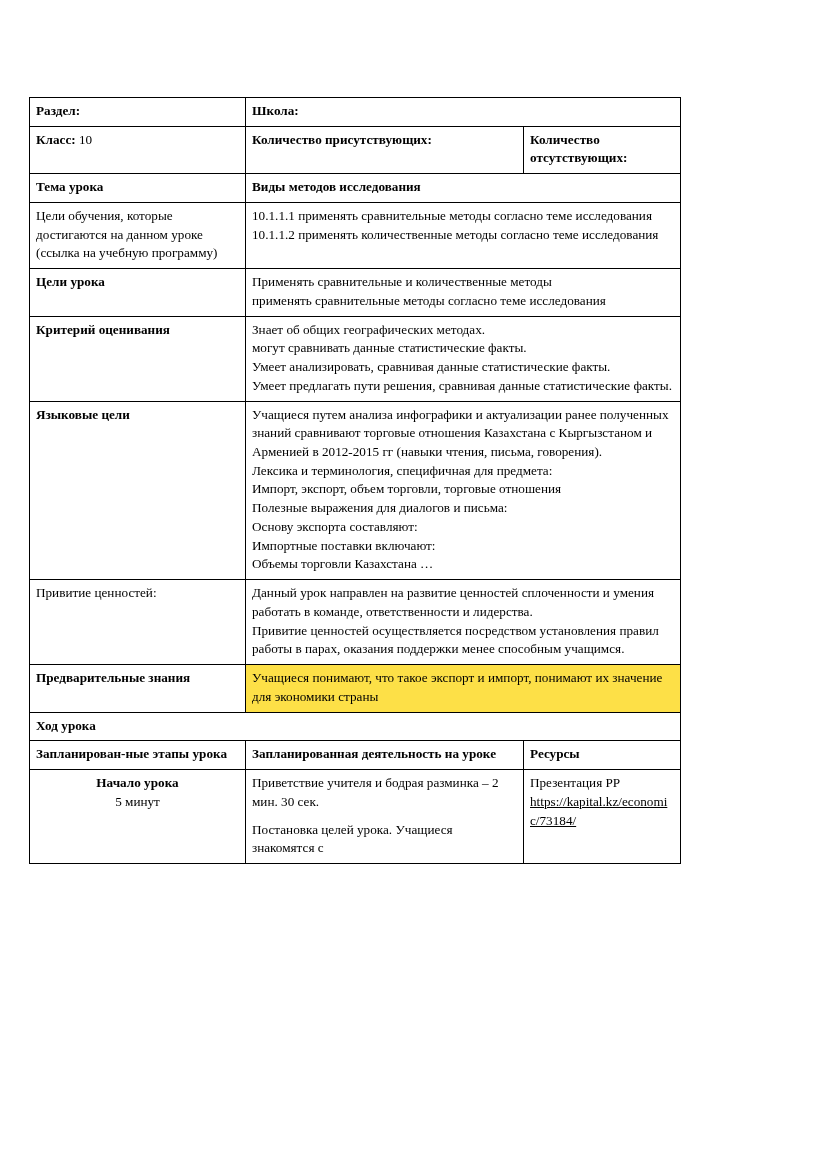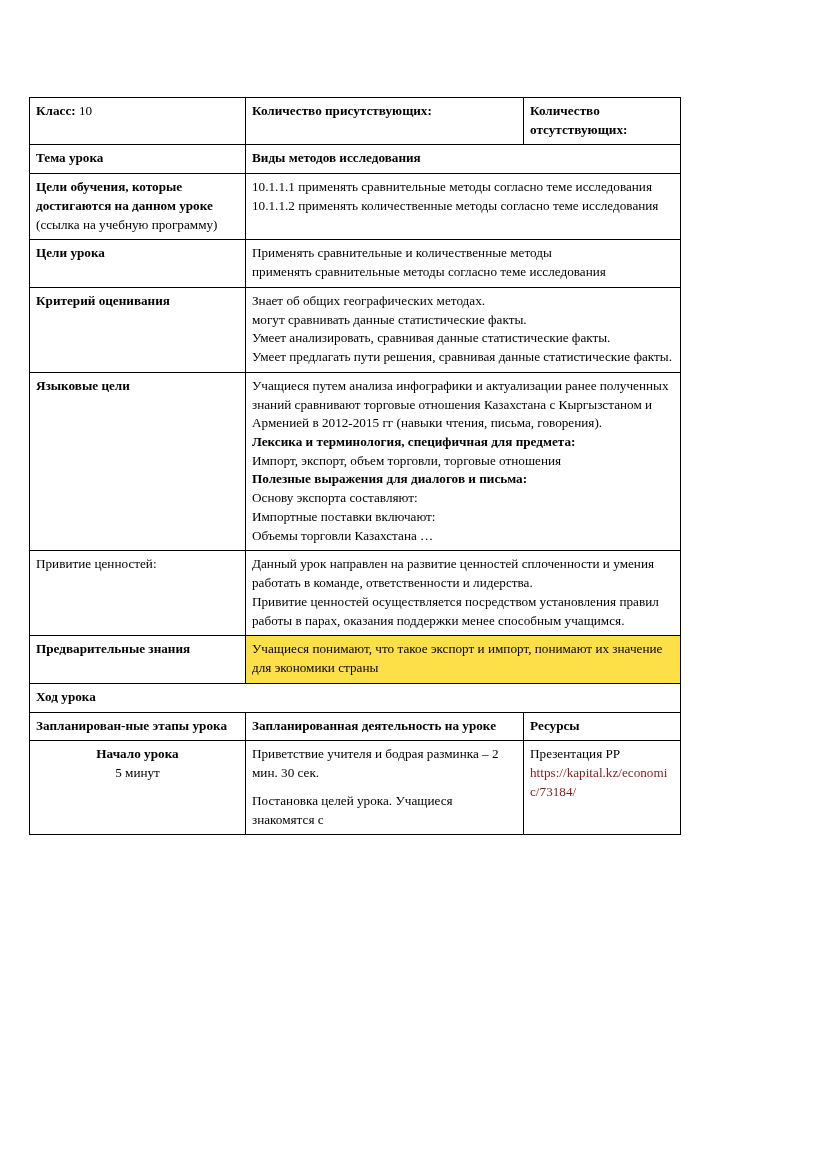--- a/index.html
+++ b/index.html
@@ -43,24 +43,25 @@
   .vmid {
     vertical-align: middle;
   }
   .shade {
     background: #fde047;
   }
   .line {
     display: block;
   }
   .bold-inline {
-    font-weight: bold;
+    font-weight: normal;
   }
   .link {
-    color: #7f1d1d;
+    color: #000000;
+    text-decoration: underline;
     word-break: break-all;
   }
   .stage-cell {
     text-align: center;
     font-weight: bold;
   }
   .stage-min {
     font-weight: normal;
     display: block;
   }
@@ -76,20 +77,24 @@
 
   <table class="doc-table">
     <colgroup>
       <col style="width:216px">
       <col style="width:192px">
       <col style="width:86px">
       <col style="width:157px">
     </colgroup>
     <tbody>
 
+      <tr>
+        <td class="lbl">Раздел:</td>
+        <td colspan="3" class="lbl">Школа:</td>
+      </tr>
 
 
       <tr>
         <td class="vmid"><span class="lbl">Класс:</span> <span>10</span></td>
         <td colspan="2" class="lbl">Количество присутствующих:</td>
         <td class="lbl vmid">Количество отсутствующих:</td>
       </tr>
 
       <tr>
         <td class="lbl">Тема урока</td>

